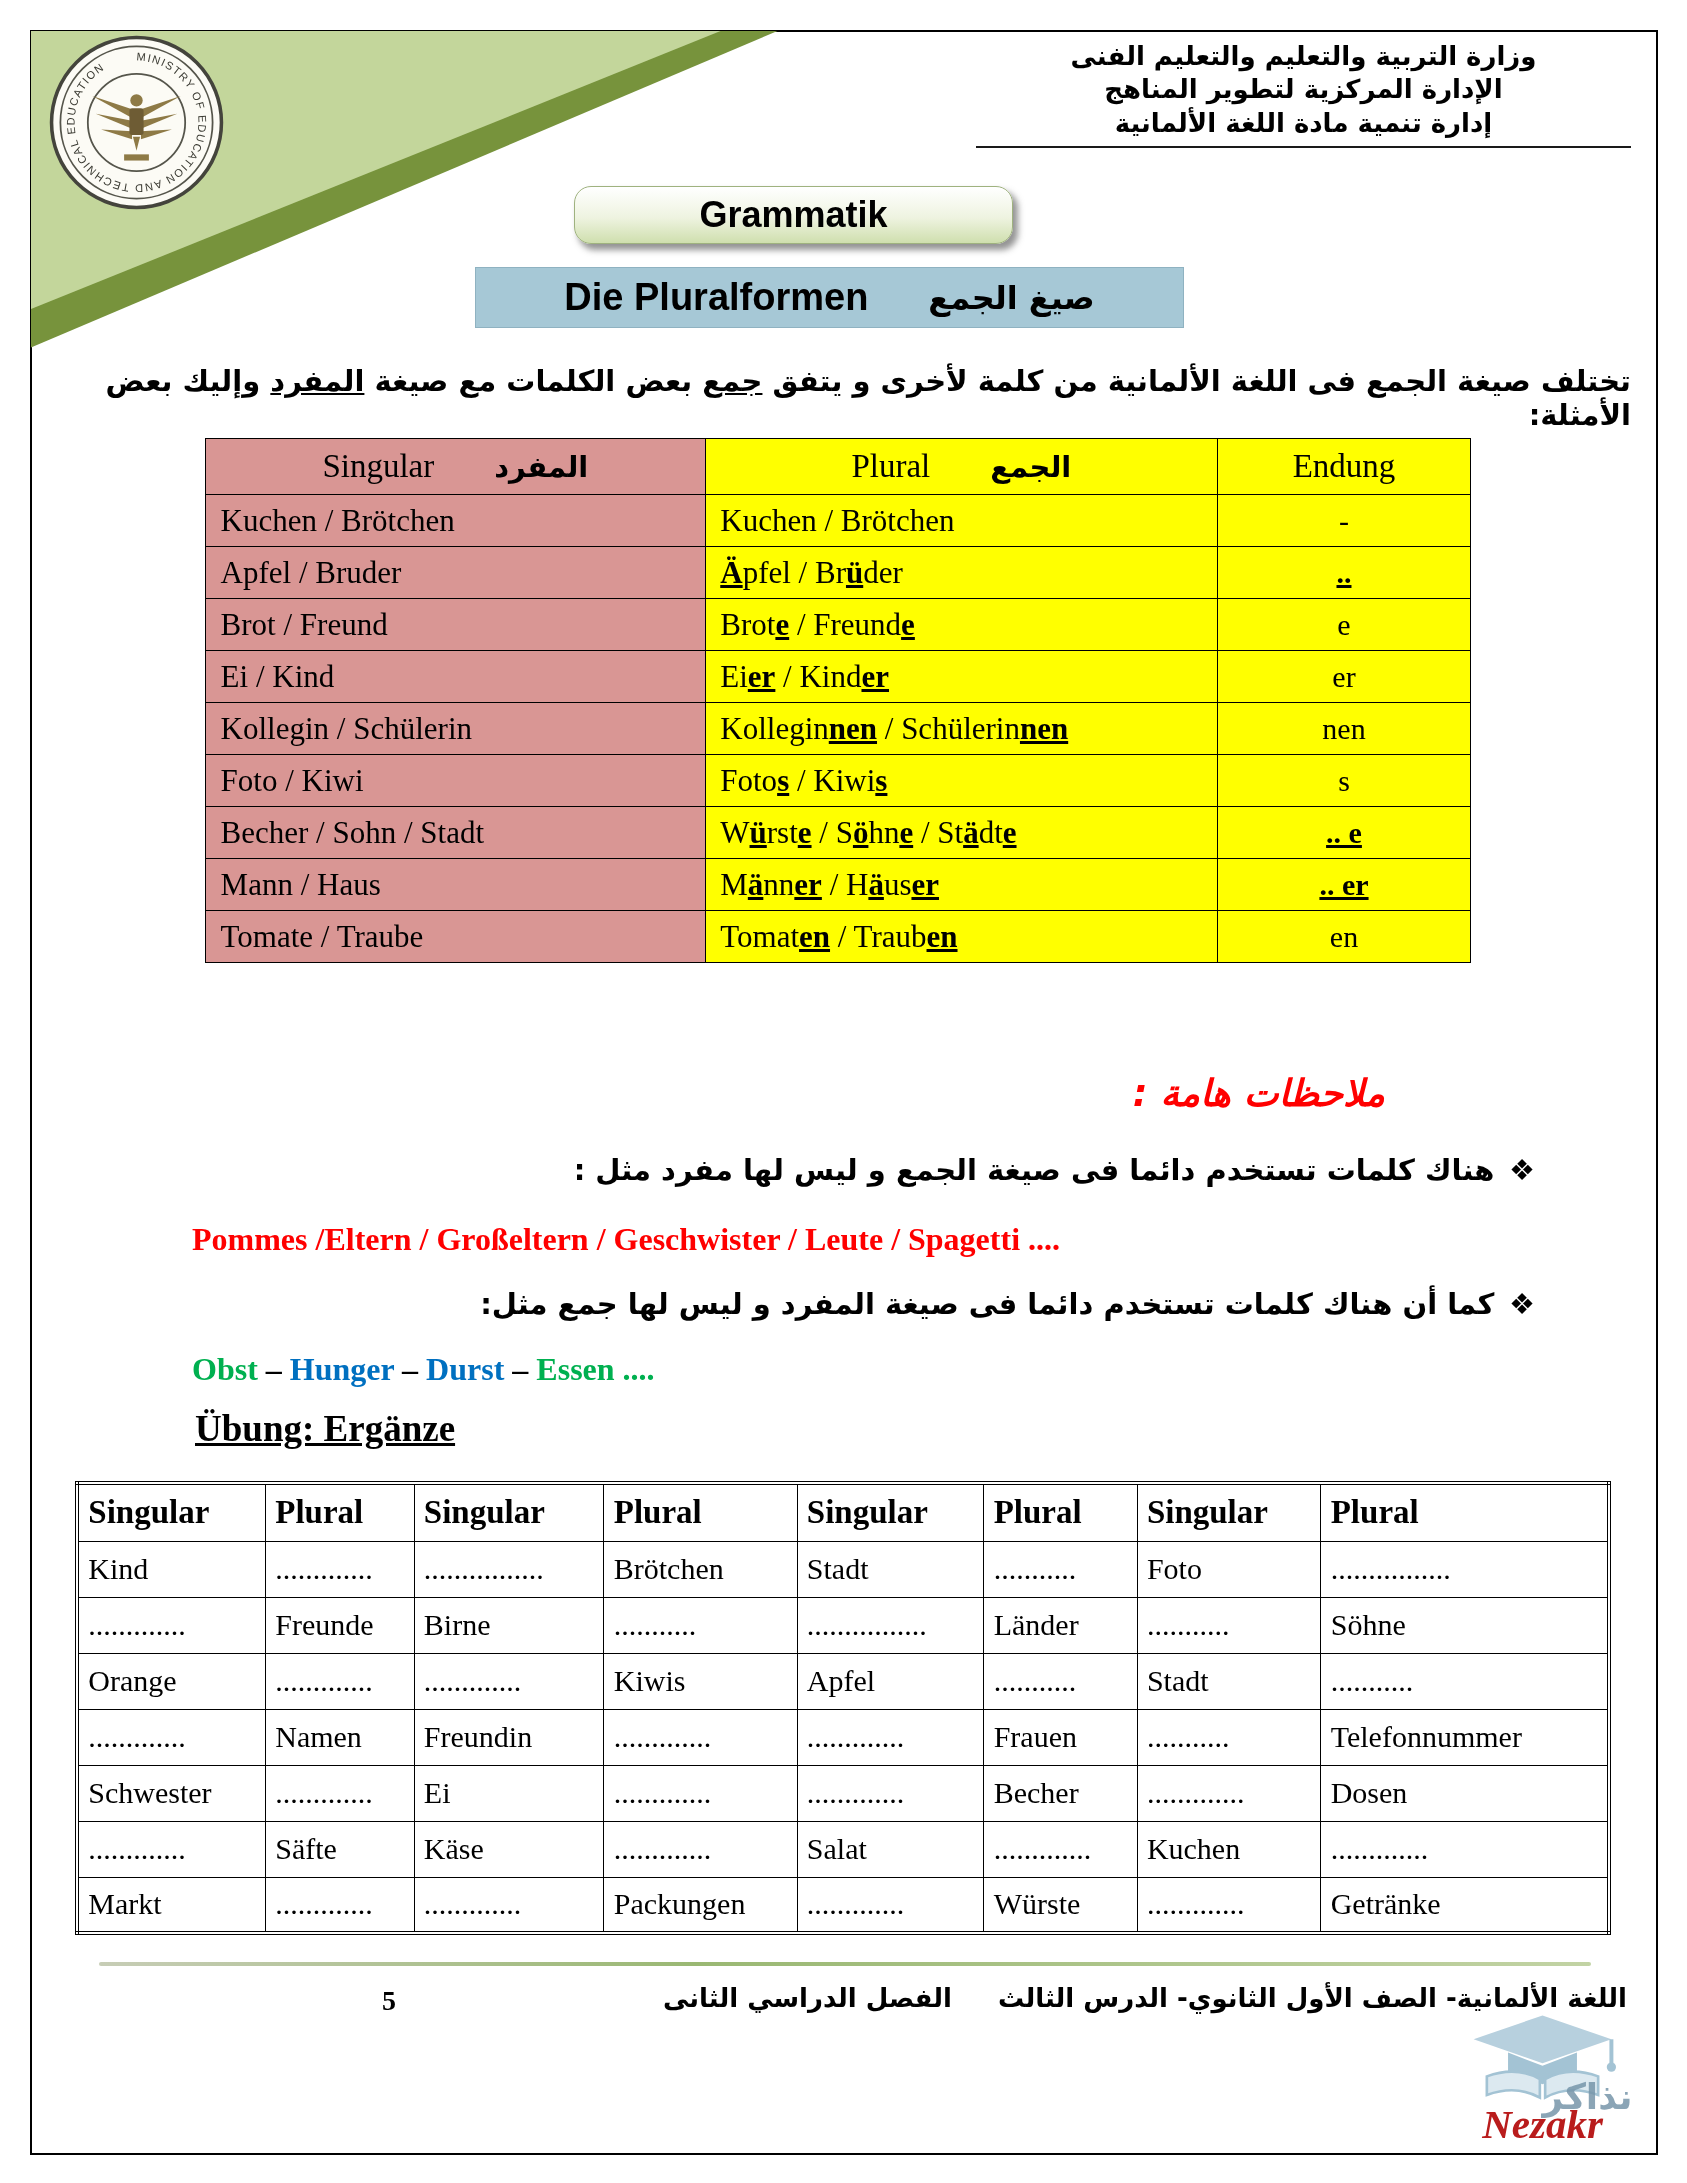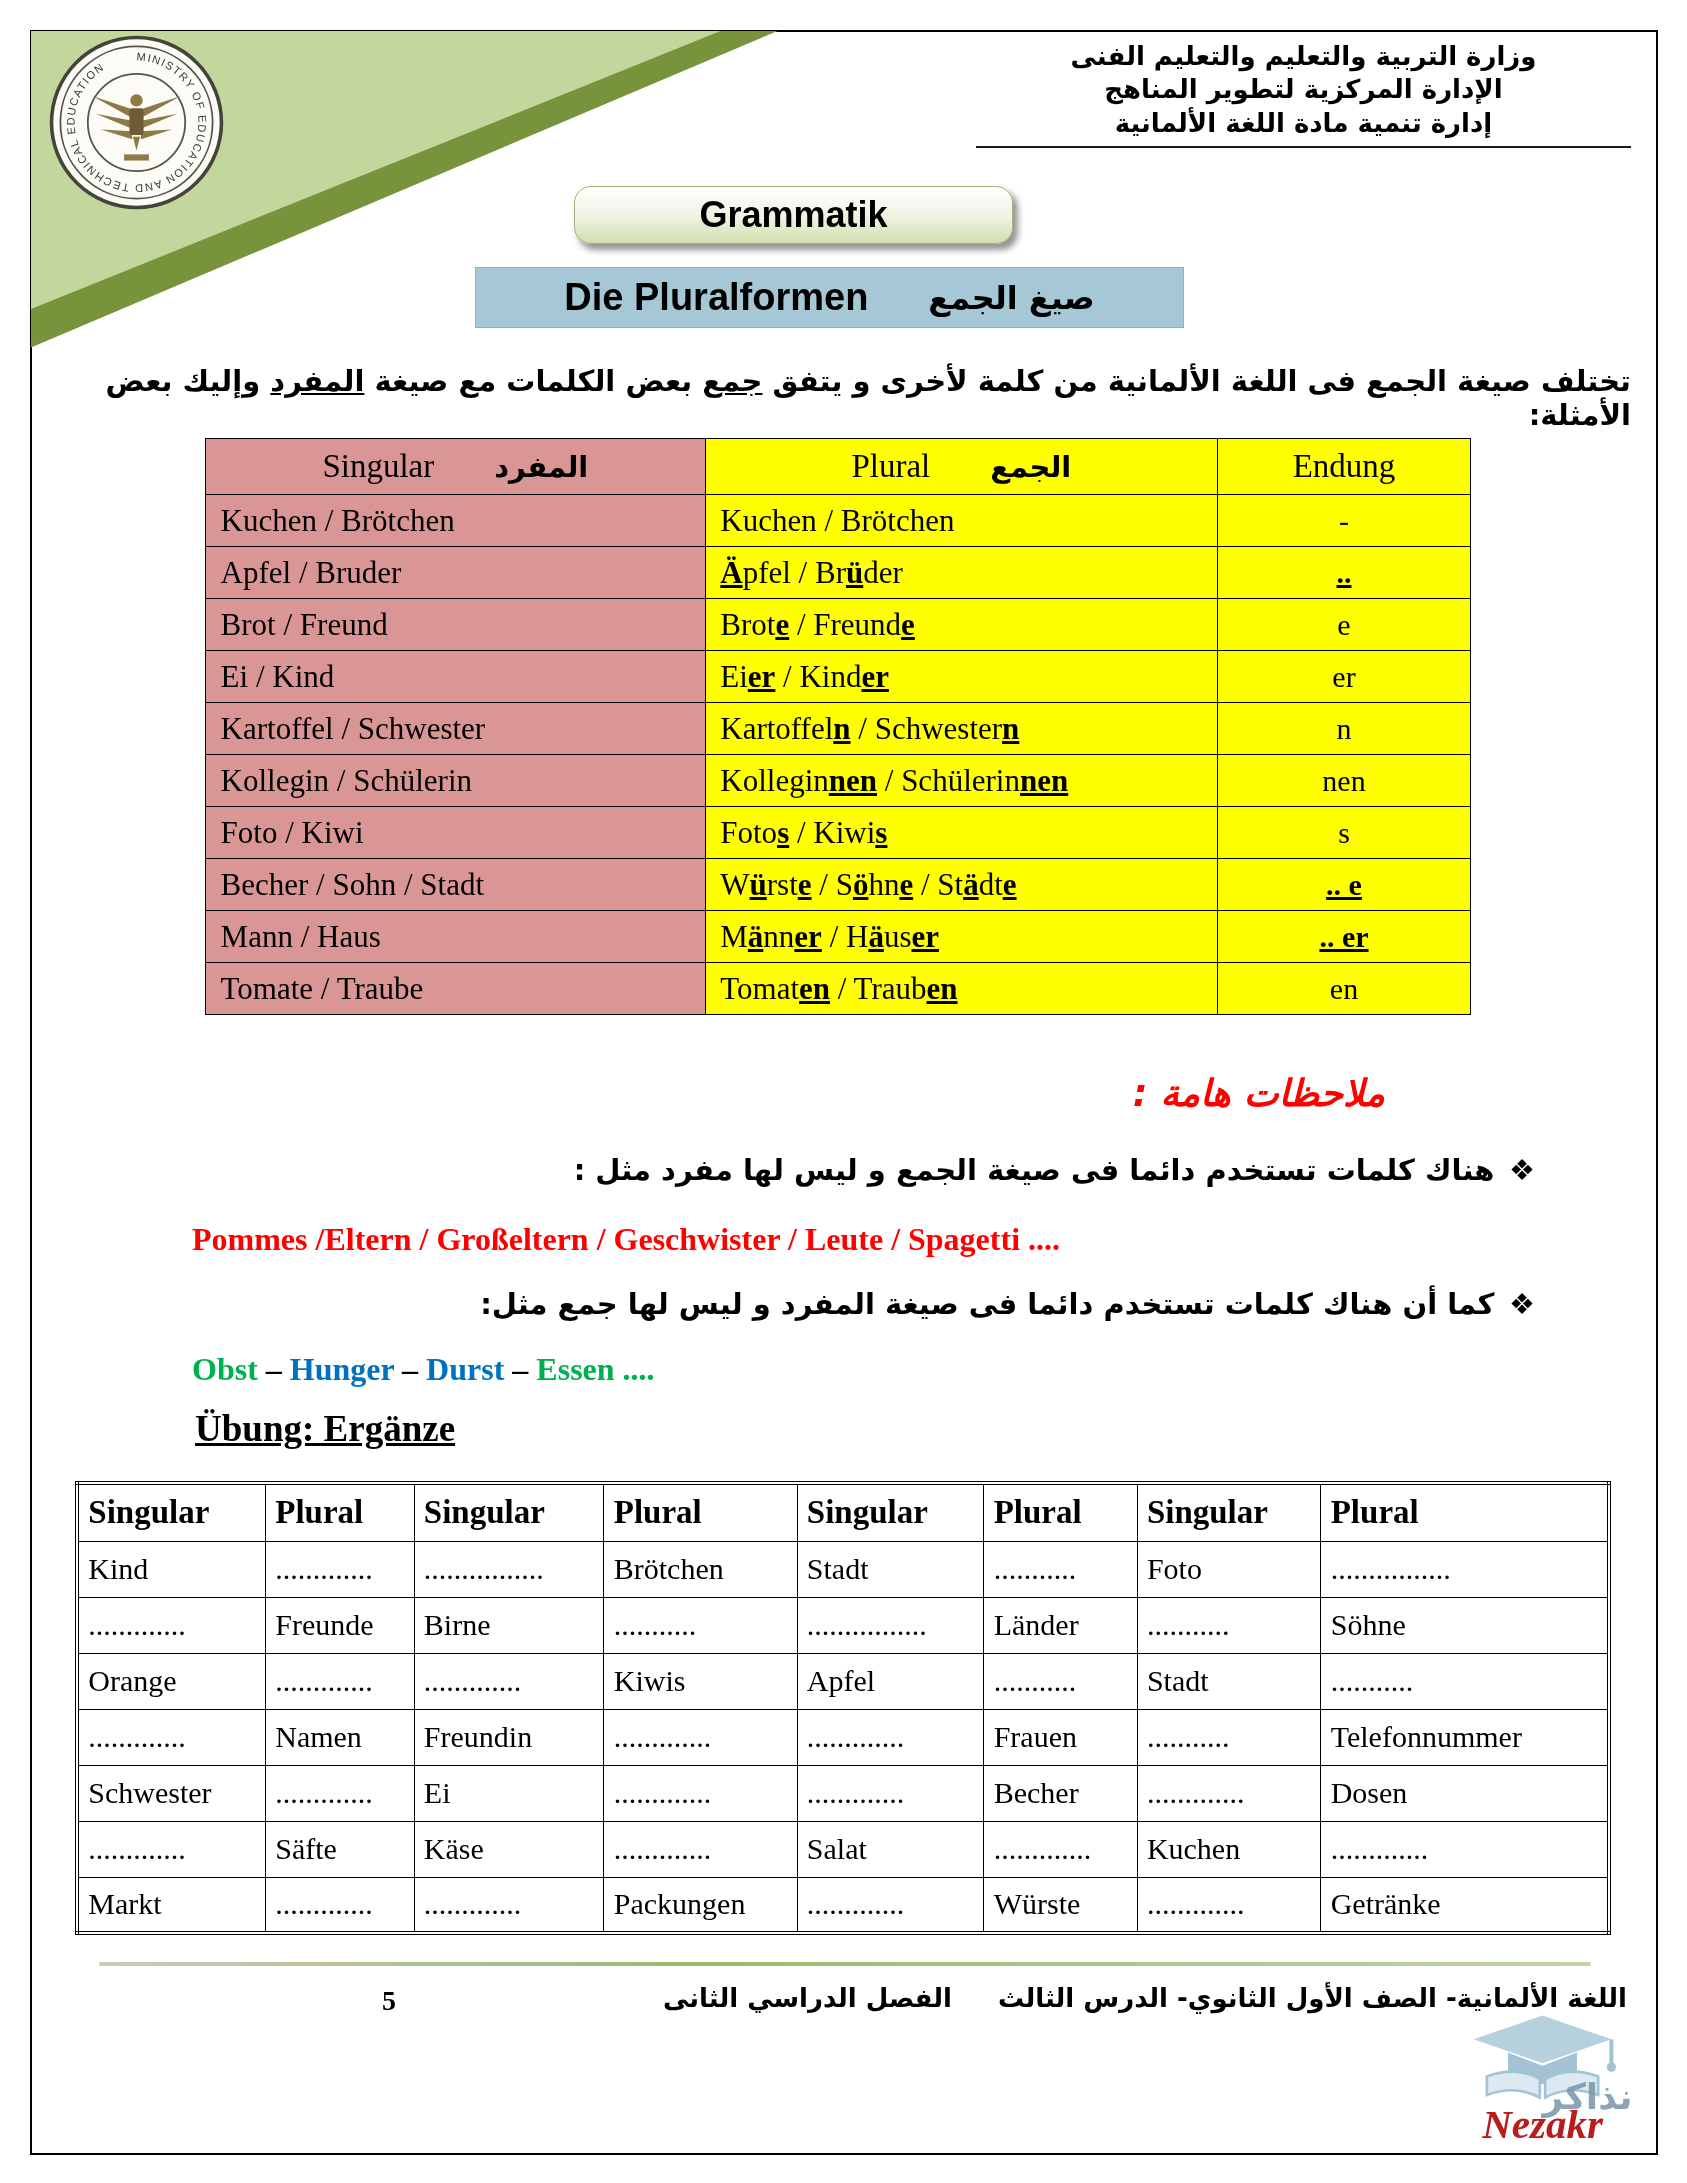--- a/index.html
+++ b/index.html
@@ -168,25 +168,20 @@
       <td class="c-sing">Brot / Freund</td>
       <td class="c-plur"><span>Brot</span><span class="u">e</span><span> / Freund</span><span class="u">e</span></td>
       <td class="c-end"><span>e</span></td>
     </tr>
     <tr>
       <td class="c-sing">Ei / Kind</td>
       <td class="c-plur"><span>Ei</span><span class="u">er</span><span> / Kind</span><span class="u">er</span></td>
       <td class="c-end"><span>er</span></td>
     </tr>
     <tr>
-      <td class="c-sing">Kartoffel / Schwester</td>
-      <td class="c-plur"><span>Kartoffel</span><span class="u">n</span><span> / Schwester</span><span class="u">n</span></td>
-      <td class="c-end"><span>n</span></td>
-    </tr>
-    <tr>
       <td class="c-sing">Kollegin / Schülerin</td>
       <td class="c-plur"><span>Kollegin</span><span class="u">nen</span><span> / Schülerin</span><span class="u">nen</span></td>
       <td class="c-end"><span>nen</span></td>
     </tr>
     <tr>
       <td class="c-sing">Foto / Kiwi</td>
       <td class="c-plur"><span>Foto</span><span class="u">s</span><span> / Kiwi</span><span class="u">s</span></td>
       <td class="c-end"><span>s</span></td>
     </tr>
     <tr>

